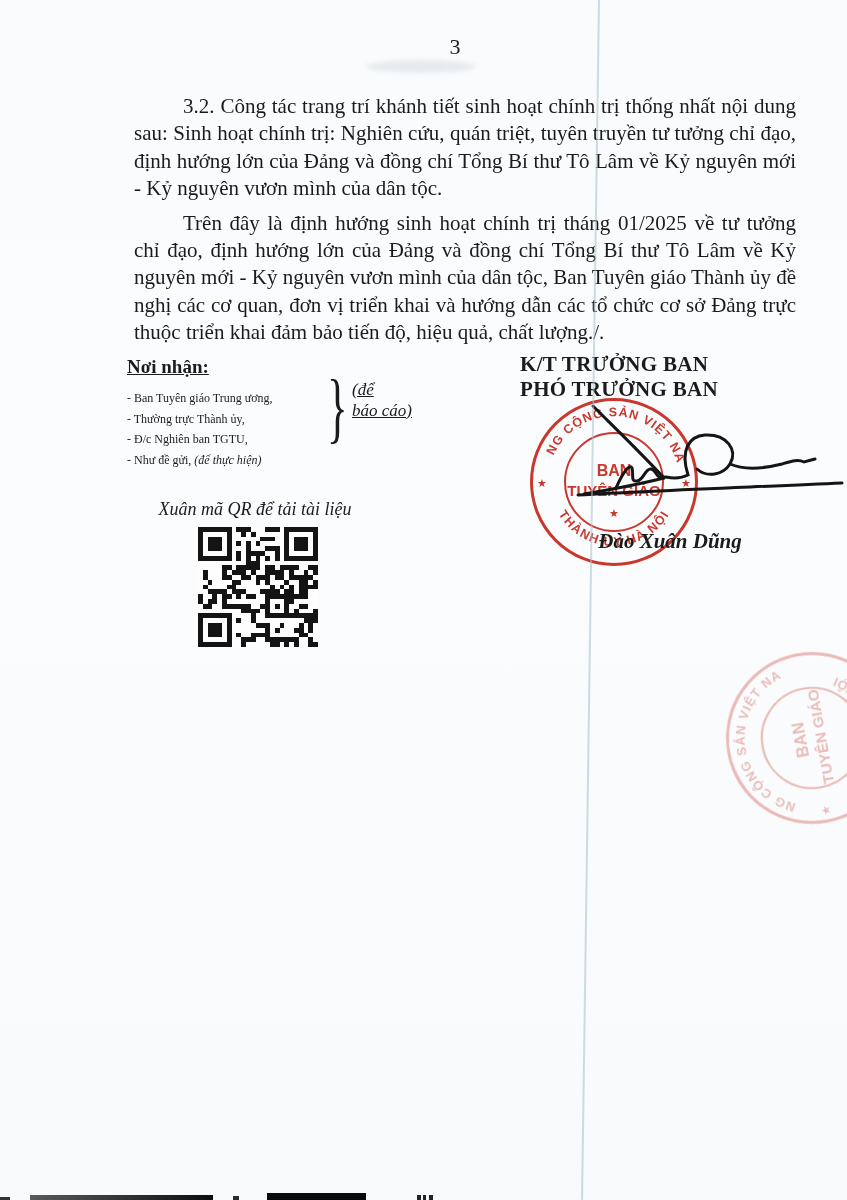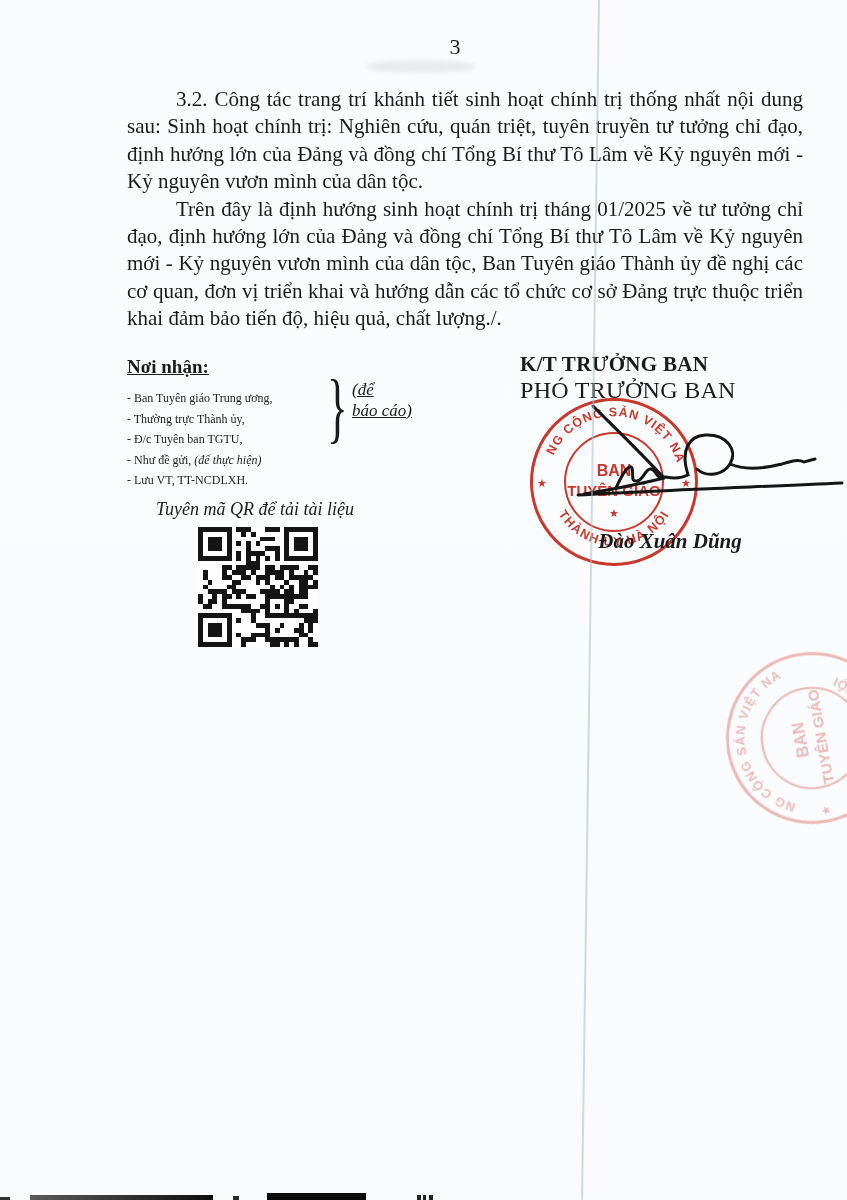--- a/index.html
+++ b/index.html
@@ -7,37 +7,37 @@
        font-family:"Liberation Serif","DejaVu Serif",serif;color:#1b1b1b;position:relative;}
   .page{position:absolute;inset:0;background:linear-gradient(180deg,#f9fbfc 0%,#fbfcfd 40%,#f8fafb 100%);}
 
   .page-number{position:absolute;left:400px;top:34px;width:110px;text-align:center;
                font-size:22px;color:#222;}
   .smudge{position:absolute;left:366px;top:60px;width:110px;height:13px;border-radius:50%;
           background:rgba(150,165,175,.18);filter:blur(2px);}
 
   .body-text{position:absolute;left:127px;top:86px;width:676px;font-size:21px;
              line-height:27.4px;text-align:justify;}
-  .body-text p{margin:0;text-indent:49px;}
+  .body-text p{margin:7px;text-indent:49px;}
 
   .recipients{position:absolute;left:127px;top:356px;width:300px;}
   .recipients-heading{font-weight:bold;font-size:19px;text-decoration:underline;margin-bottom:10px;}
   .recipients-list{font-size:12px;line-height:20.5px;}
   .recipients-list .line{white-space:nowrap;}
   .italic{font-style:italic;}
 
   .brace{position:absolute;left:327px;top:369px;height:78px;width:24px;color:#1b1b1b;
          font-size:78px;line-height:78px;font-weight:400;transform:scaleX(.55);
          transform-origin:left top;font-family:"Liberation Serif",serif;}
   .group-note{position:absolute;left:352px;top:380px;font-size:17px;line-height:20.5px;
               font-style:italic;text-decoration:underline;}
 
   .sig-block{position:absolute;left:520px;top:352px;width:300px;text-align:left;}
   .sig-line1{font-weight:bold;font-size:21px;letter-spacing:.3px;}
-  .sig-line2{font-weight:400;font-size:24px;letter-spacing:.3px;}
+  .sig-line2{font-weight:700;font-size:21px;letter-spacing:.3px;}
   .signer-name{position:absolute;left:540px;top:529px;width:260px;text-align:center;
                font-weight:bold;font-size:21px;font-style:italic;}
 
   .stamp{position:absolute;left:528px;top:396px;width:172px;height:172px;opacity:.92;}
   .stamp svg{display:block;}
   .signature-svg{position:absolute;left:570px;top:398px;width:280px;height:105px;}
 
   .qr-caption{position:absolute;left:146px;top:499px;width:218px;text-align:center;
               font-style:italic;font-size:18px;}
   .qr{position:absolute;left:198px;top:527px;width:120px;height:120px;}
@@ -65,23 +65,22 @@
   <div class="body-text">
     <p>3.2. Công tác trang trí khánh tiết sinh hoạt chính trị thống nhất nội dung sau: Sinh hoạt chính trị: Nghiên cứu, quán triệt, tuyên truyền tư tưởng chỉ đạo, định hướng lớn của Đảng và đồng chí Tổng Bí thư Tô Lâm về Kỷ nguyên mới - Kỷ nguyên vươn mình của dân tộc.</p>
     <p>Trên đây là định hướng sinh hoạt chính trị tháng 01/2025 về tư tưởng chỉ đạo, định hướng lớn của Đảng và đồng chí Tổng Bí thư Tô Lâm về Kỷ nguyên mới - Kỷ nguyên vươn mình của dân tộc, Ban Tuyên giáo Thành ủy đề nghị các cơ quan, đơn vị triển khai và hướng dẫn các tổ chức cơ sở Đảng trực thuộc triển khai đảm bảo tiến độ, hiệu quả, chất lượng./.</p>
   </div>
 
   <div class="recipients">
     <div class="recipients-heading">Nơi nhận:</div>
     <div class="recipients-list">
       <div class="line">- Ban Tuyên giáo Trung ương,</div>
       <div class="line">- Thường trực Thành ủy,</div>
-      <div class="line">- Đ/c Tuyên ban TGTU,</div>
+      <div class="line">- Đ/c Nghiên ban TGTU,</div>
       <div class="line"><span>- Như đề gửi, </span><span class="italic">(để thực hiện)</span></div>
-      <div class="line">- Lưu VT, TT-NCDLXH.</div>
     </div>
   </div>
 
   <div class="brace">}</div>
   <div class="group-note">
     <div>(để</div>
     <div>báo cáo)</div>
   </div>
 
   <div class="sig-block">
@@ -121,21 +120,21 @@
       <path d="M 94 80 C 70 86 38 92 14 96"></path>
       <path d="M 46 90 C 54 72 60 66 62 70 C 64 76 60 84 67 83 C 74 82 75 70 81 71 C 87 72 85 81 94 79"></path>
       <path d="M 96 79 C 106 81 112 80 118 77 C 110 52 119 38 135 37 C 157 36 168 52 160 66 C 153 77 137 80 127 71"></path>
       <path d="M 160 66 C 176 73 196 70 212 66 C 222 63 228 61 234 64 L 245 61"></path>
       <path d="M 8 97 C 90 92 185 89 272 85"></path>
     </g>
   </svg>
 
   <div class="signer-name">Đào Xuân Dũng</div>
 
-  <div class="qr-caption">Tuyên mã QR để tải tài liệu</div>
+  <div class="qr-caption">Xuân mã QR để tải tài liệu</div>
   <svg class="qr" id="qr-svg" viewBox="0 0 25 25" shape-rendering="crispEdges">
       <rect x="0" y="0" width="25" height="25" fill="#fdfdfd"></rect>
       <rect x="0" y="0" width="1" height="1" fill="#141414"></rect>
       <rect x="1" y="0" width="1" height="1" fill="#141414"></rect>
       <rect x="2" y="0" width="1" height="1" fill="#141414"></rect>
       <rect x="3" y="0" width="1" height="1" fill="#141414"></rect>
       <rect x="4" y="0" width="1" height="1" fill="#141414"></rect>
       <rect x="5" y="0" width="1" height="1" fill="#141414"></rect>
       <rect x="6" y="0" width="1" height="1" fill="#141414"></rect>
       <rect x="8" y="0" width="1" height="1" fill="#141414"></rect>

